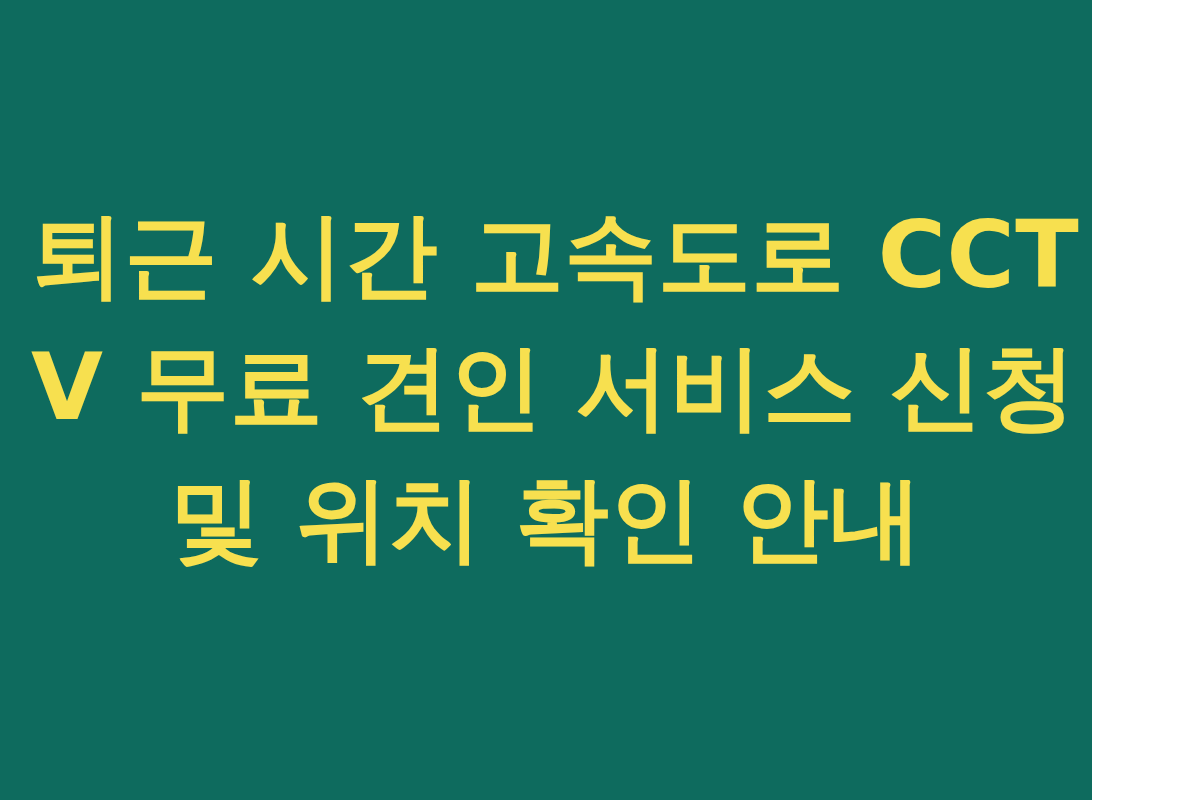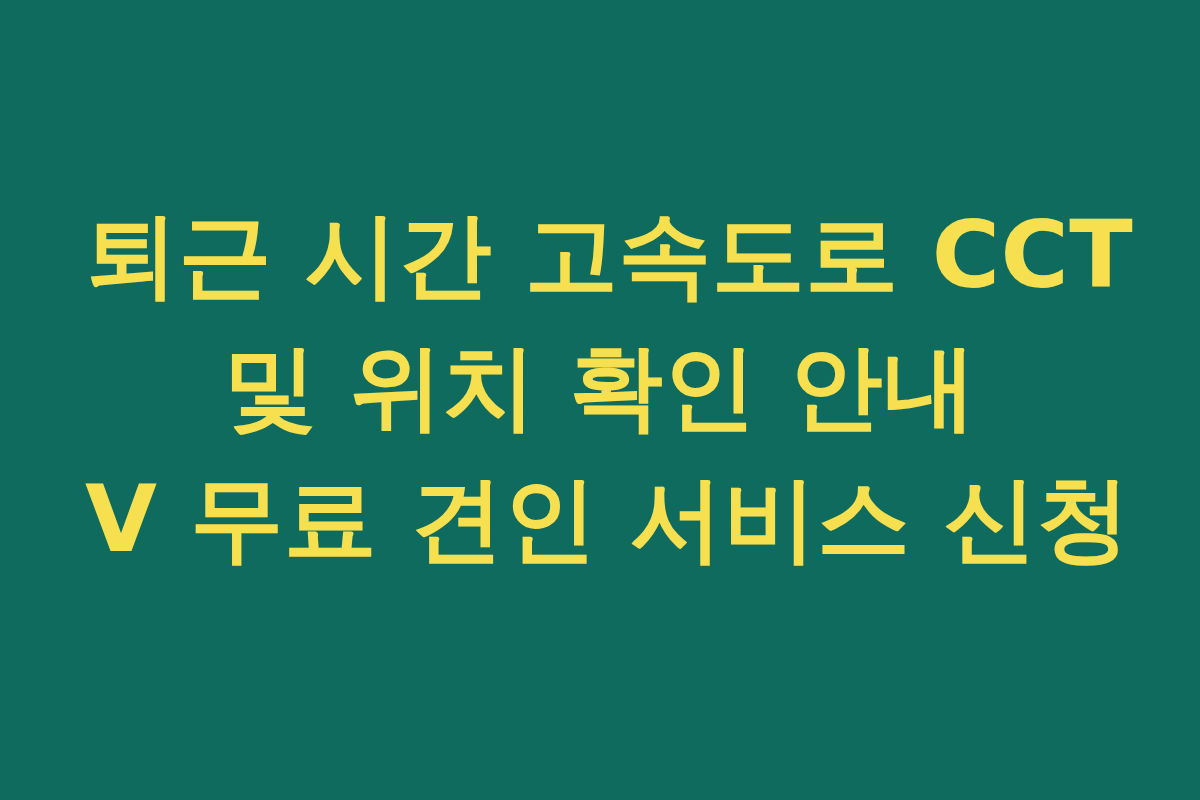--- a/index.html
+++ b/index.html
@@ -10,21 +10,21 @@
 
   body {
     width: 1200px;
     height: 800px;
     overflow: hidden;
     font-family: "Liberation Sans", "DejaVu Sans", sans-serif;
   }
 
   #banner {
     position: relative;
-    width: 1200px;
+    width: 1092px;
     height: 800px;
     box-sizing: border-box;
     display: flex;
     align-items: center;
     justify-content: center;
     background: #0E6B5E;        
     overflow: hidden;
   }
 
   #headline {
@@ -55,19 +55,19 @@
 </style>
 </head>
 <body>
 
 <div id="banner" style="background: rgb(14, 107, 94);">
 
   <h1 id="headline" style="color: rgb(247, 224, 79); text-align: center;">
 
     <span class="hl-line">퇴근 시간 고속도로 CCT</span>
 
+    <span class="hl-line">V 무료 견인 서비스 신청</span>
+
     <span class="hl-line">및 위치 확인 안내</span>
-
-    <span class="hl-line">V 무료 견인 서비스 신청</span>
 
   </h1>
 
 </div>
 
 </body></html>

